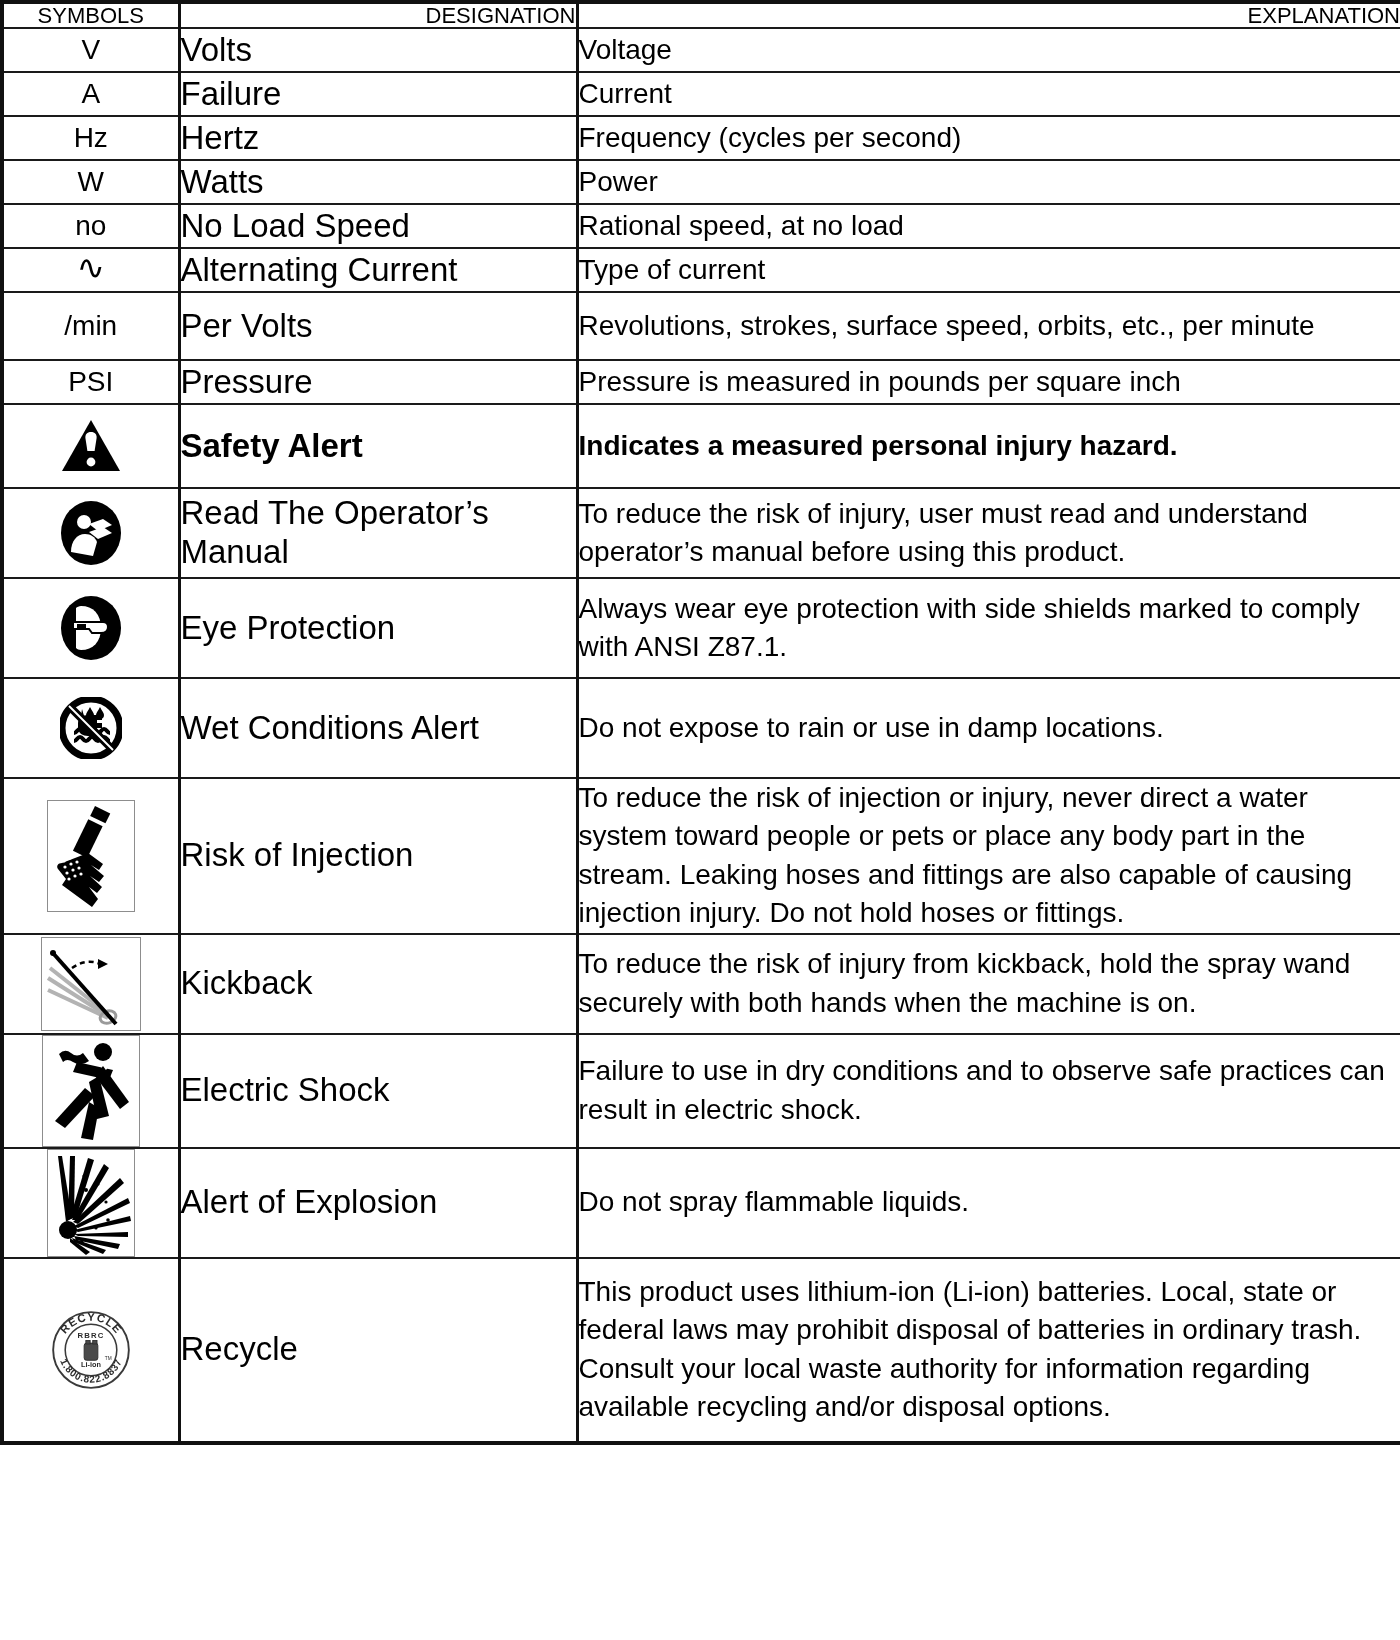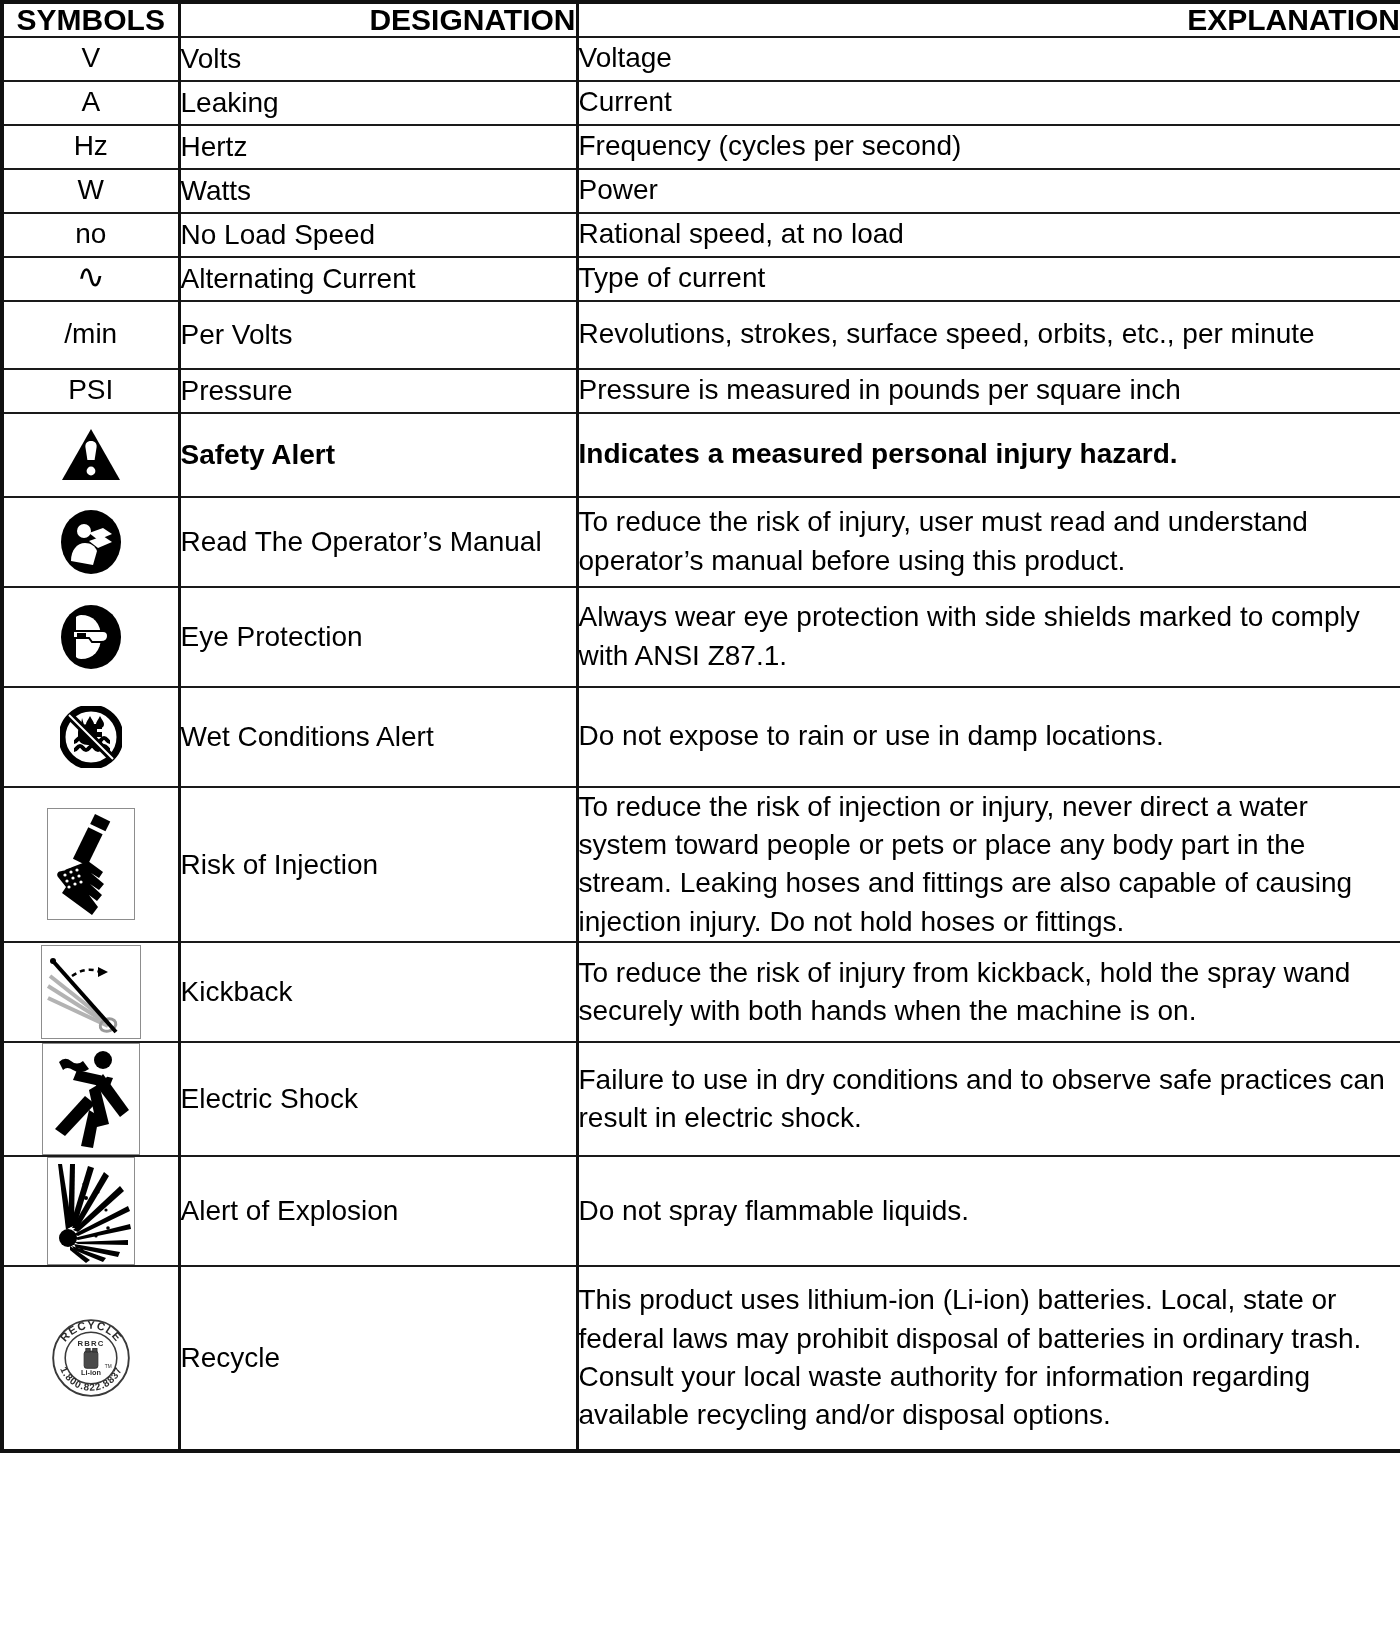--- a/index.html
+++ b/index.html
@@ -40,37 +40,37 @@
     background: #fff;
   }
   table.symtable td:last-child, table.symtable th:last-child {
     border-right: 4px solid #111;
   }
   table.symtable td:first-child, table.symtable th:first-child {
     border-left: 4px solid #111;
   }
 
   thead th {
-    font-weight: bold;
-    font-size: 30px;
+    font-weight: normal;
+    font-size: 22px;
     padding: 5px 0 7px 0;
     border-bottom: 3px solid #111;
     line-height: 1.05;
     margin-top: 46px;
   }
   th.h-sym { text-align: center; }
   th.h-des, th.h-exp { text-align: right; padding-left: 10px; }
 
   td.sym {
     text-align: center;
     font-size: 28px;
     line-height: 1.1;
   }
   td.des {
-    font-size: 28px;
+    font-size: 33px;
     padding-left: 11px;
     padding-right: 6px;
     line-height: 1.18;
   }
   td.exp {
     font-size: 28px;
     padding: 6px 8px 6px 11px;
     line-height: 1.37;
   }
   td.exp .txt { display: block; }
@@ -122,21 +122,21 @@
       <tr class="r-short">
         <td class="sym"><span class="sym-glyph">V</span></td>
         <td class="des">Volts</td>
         <td class="exp">
             <span class="txt">Voltage</span>
           </td>
       </tr>
 
       <tr class="r-short">
         <td class="sym"><span class="sym-glyph">A</span></td>
-        <td class="des">Leaking</td>
+        <td class="des">Failure</td>
         <td class="exp">
             <span class="txt">Current</span>
           </td>
       </tr>
 
       <tr class="r-short">
         <td class="sym"><span class="sym-glyph">Hz</span></td>
         <td class="des">Hertz</td>
         <td class="exp">
             <span class="txt">Frequency (cycles per second)</span>

